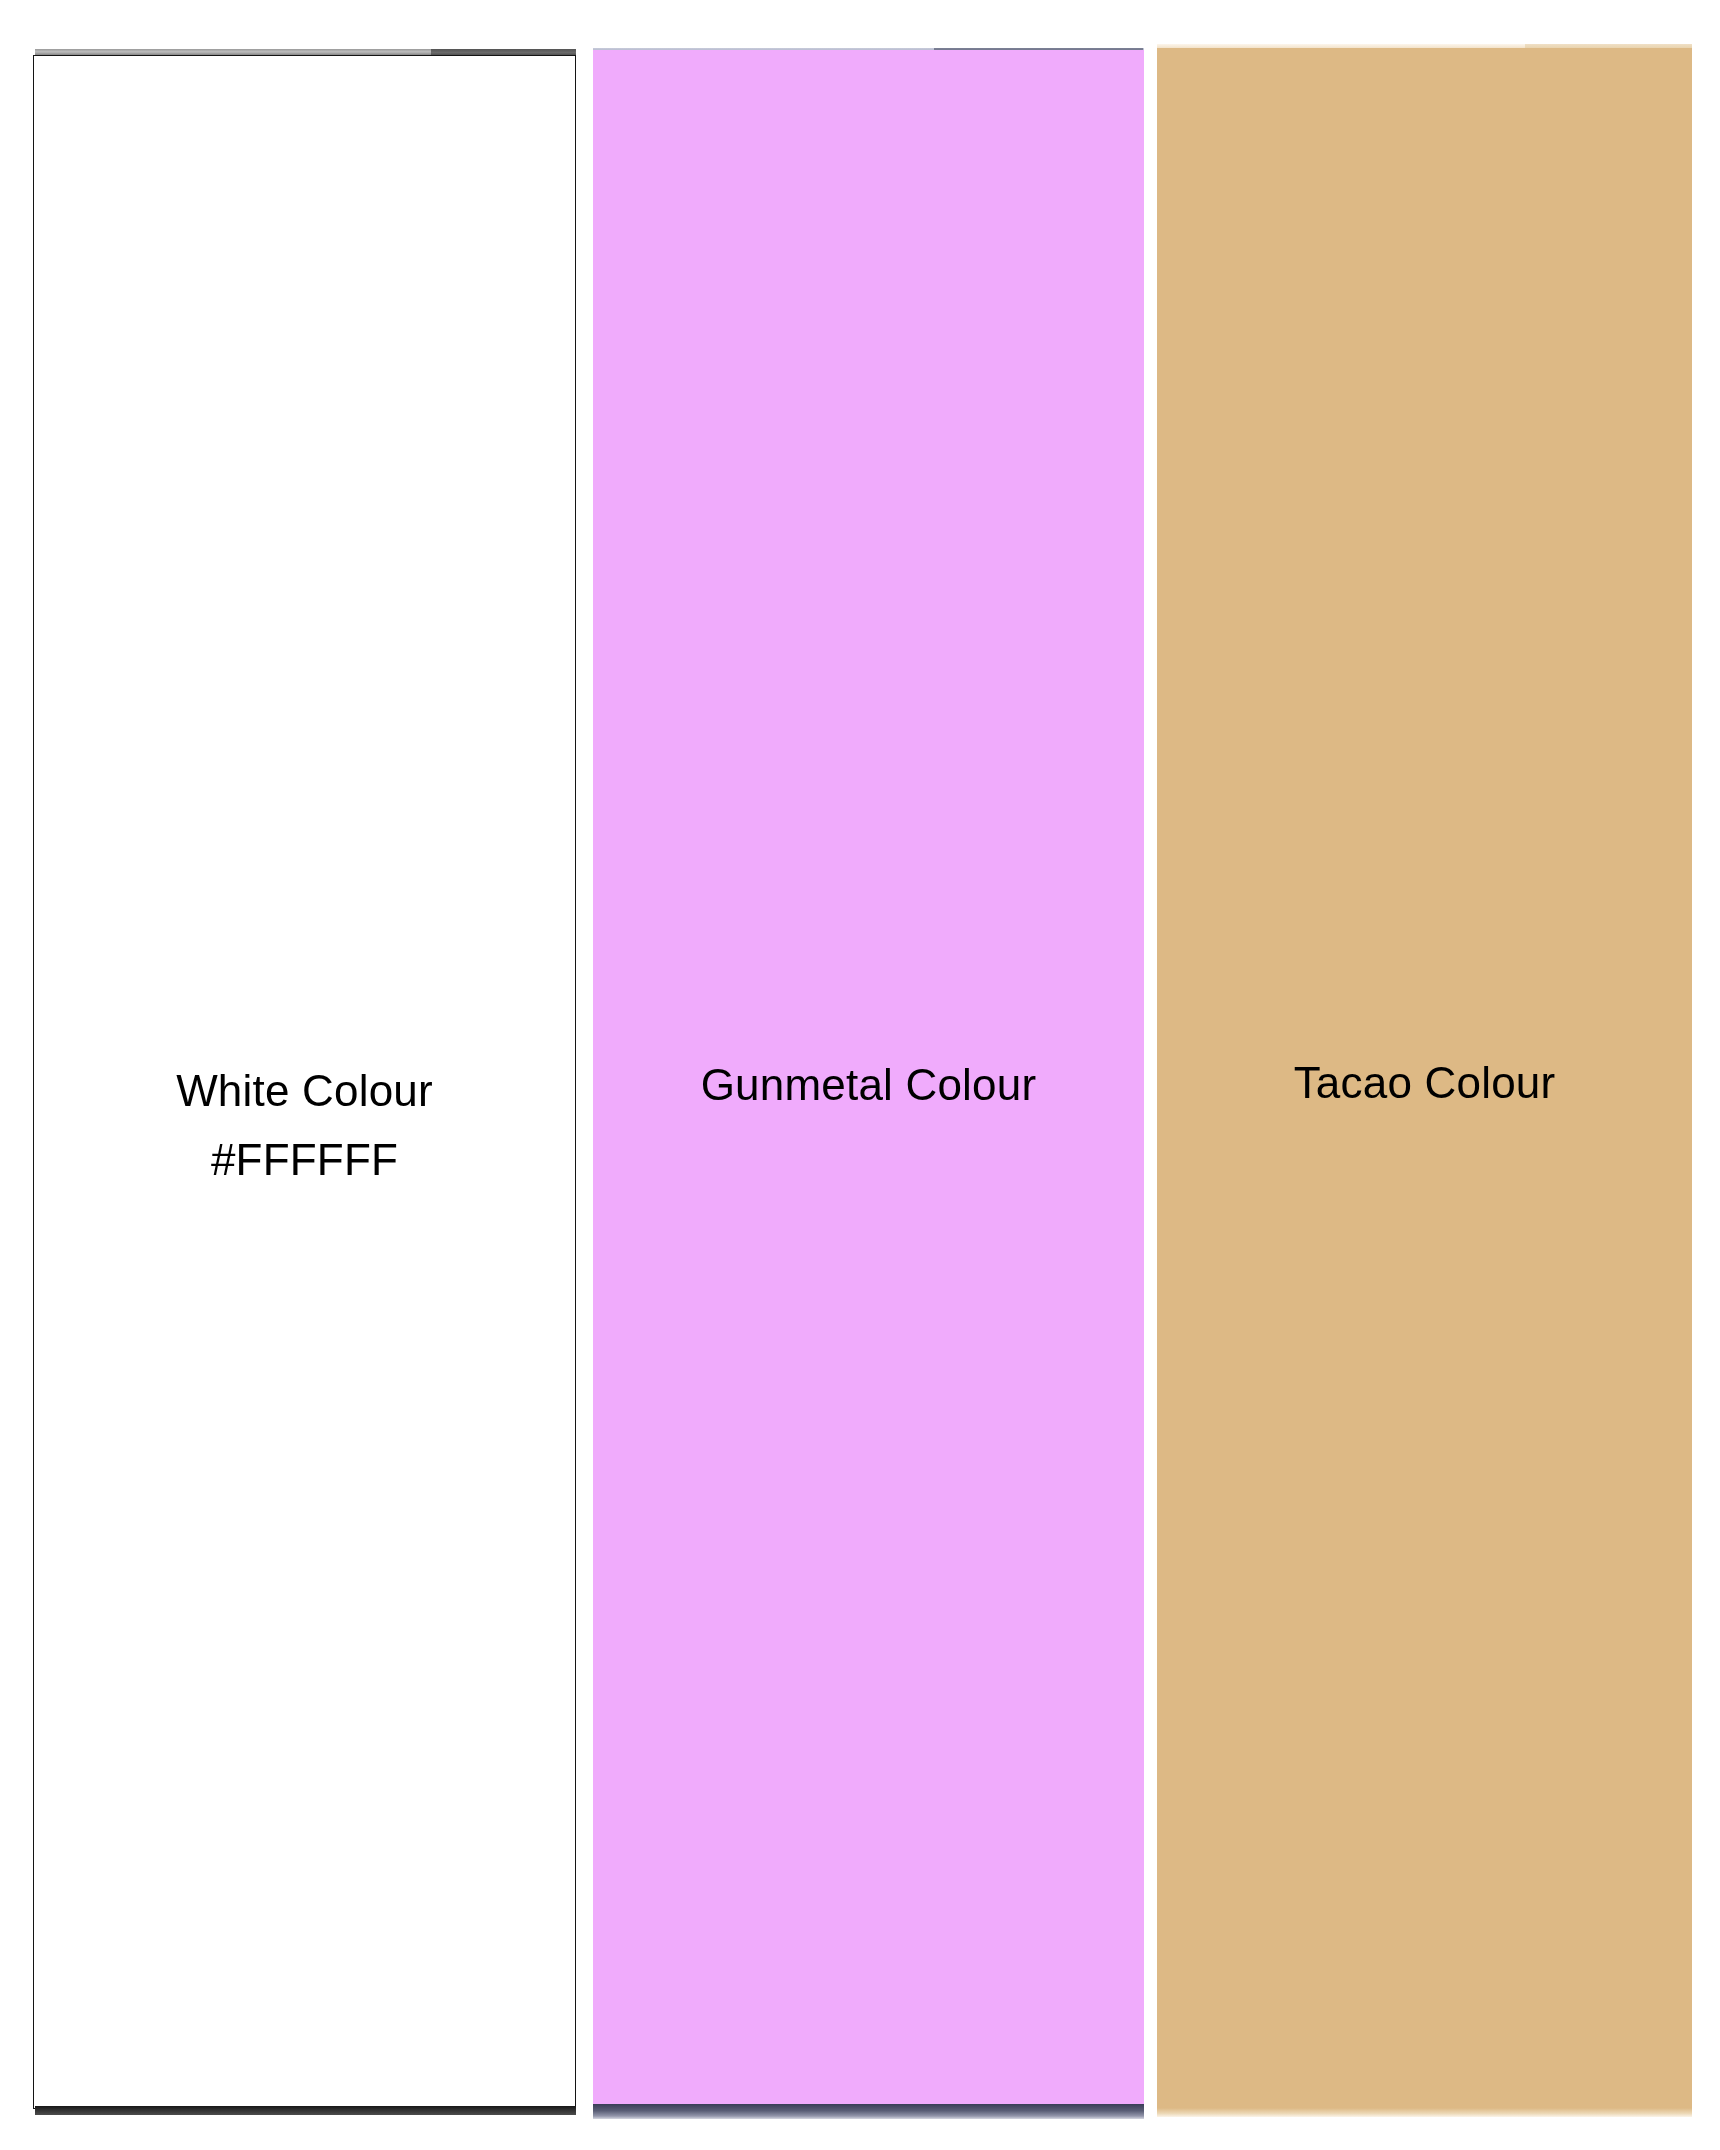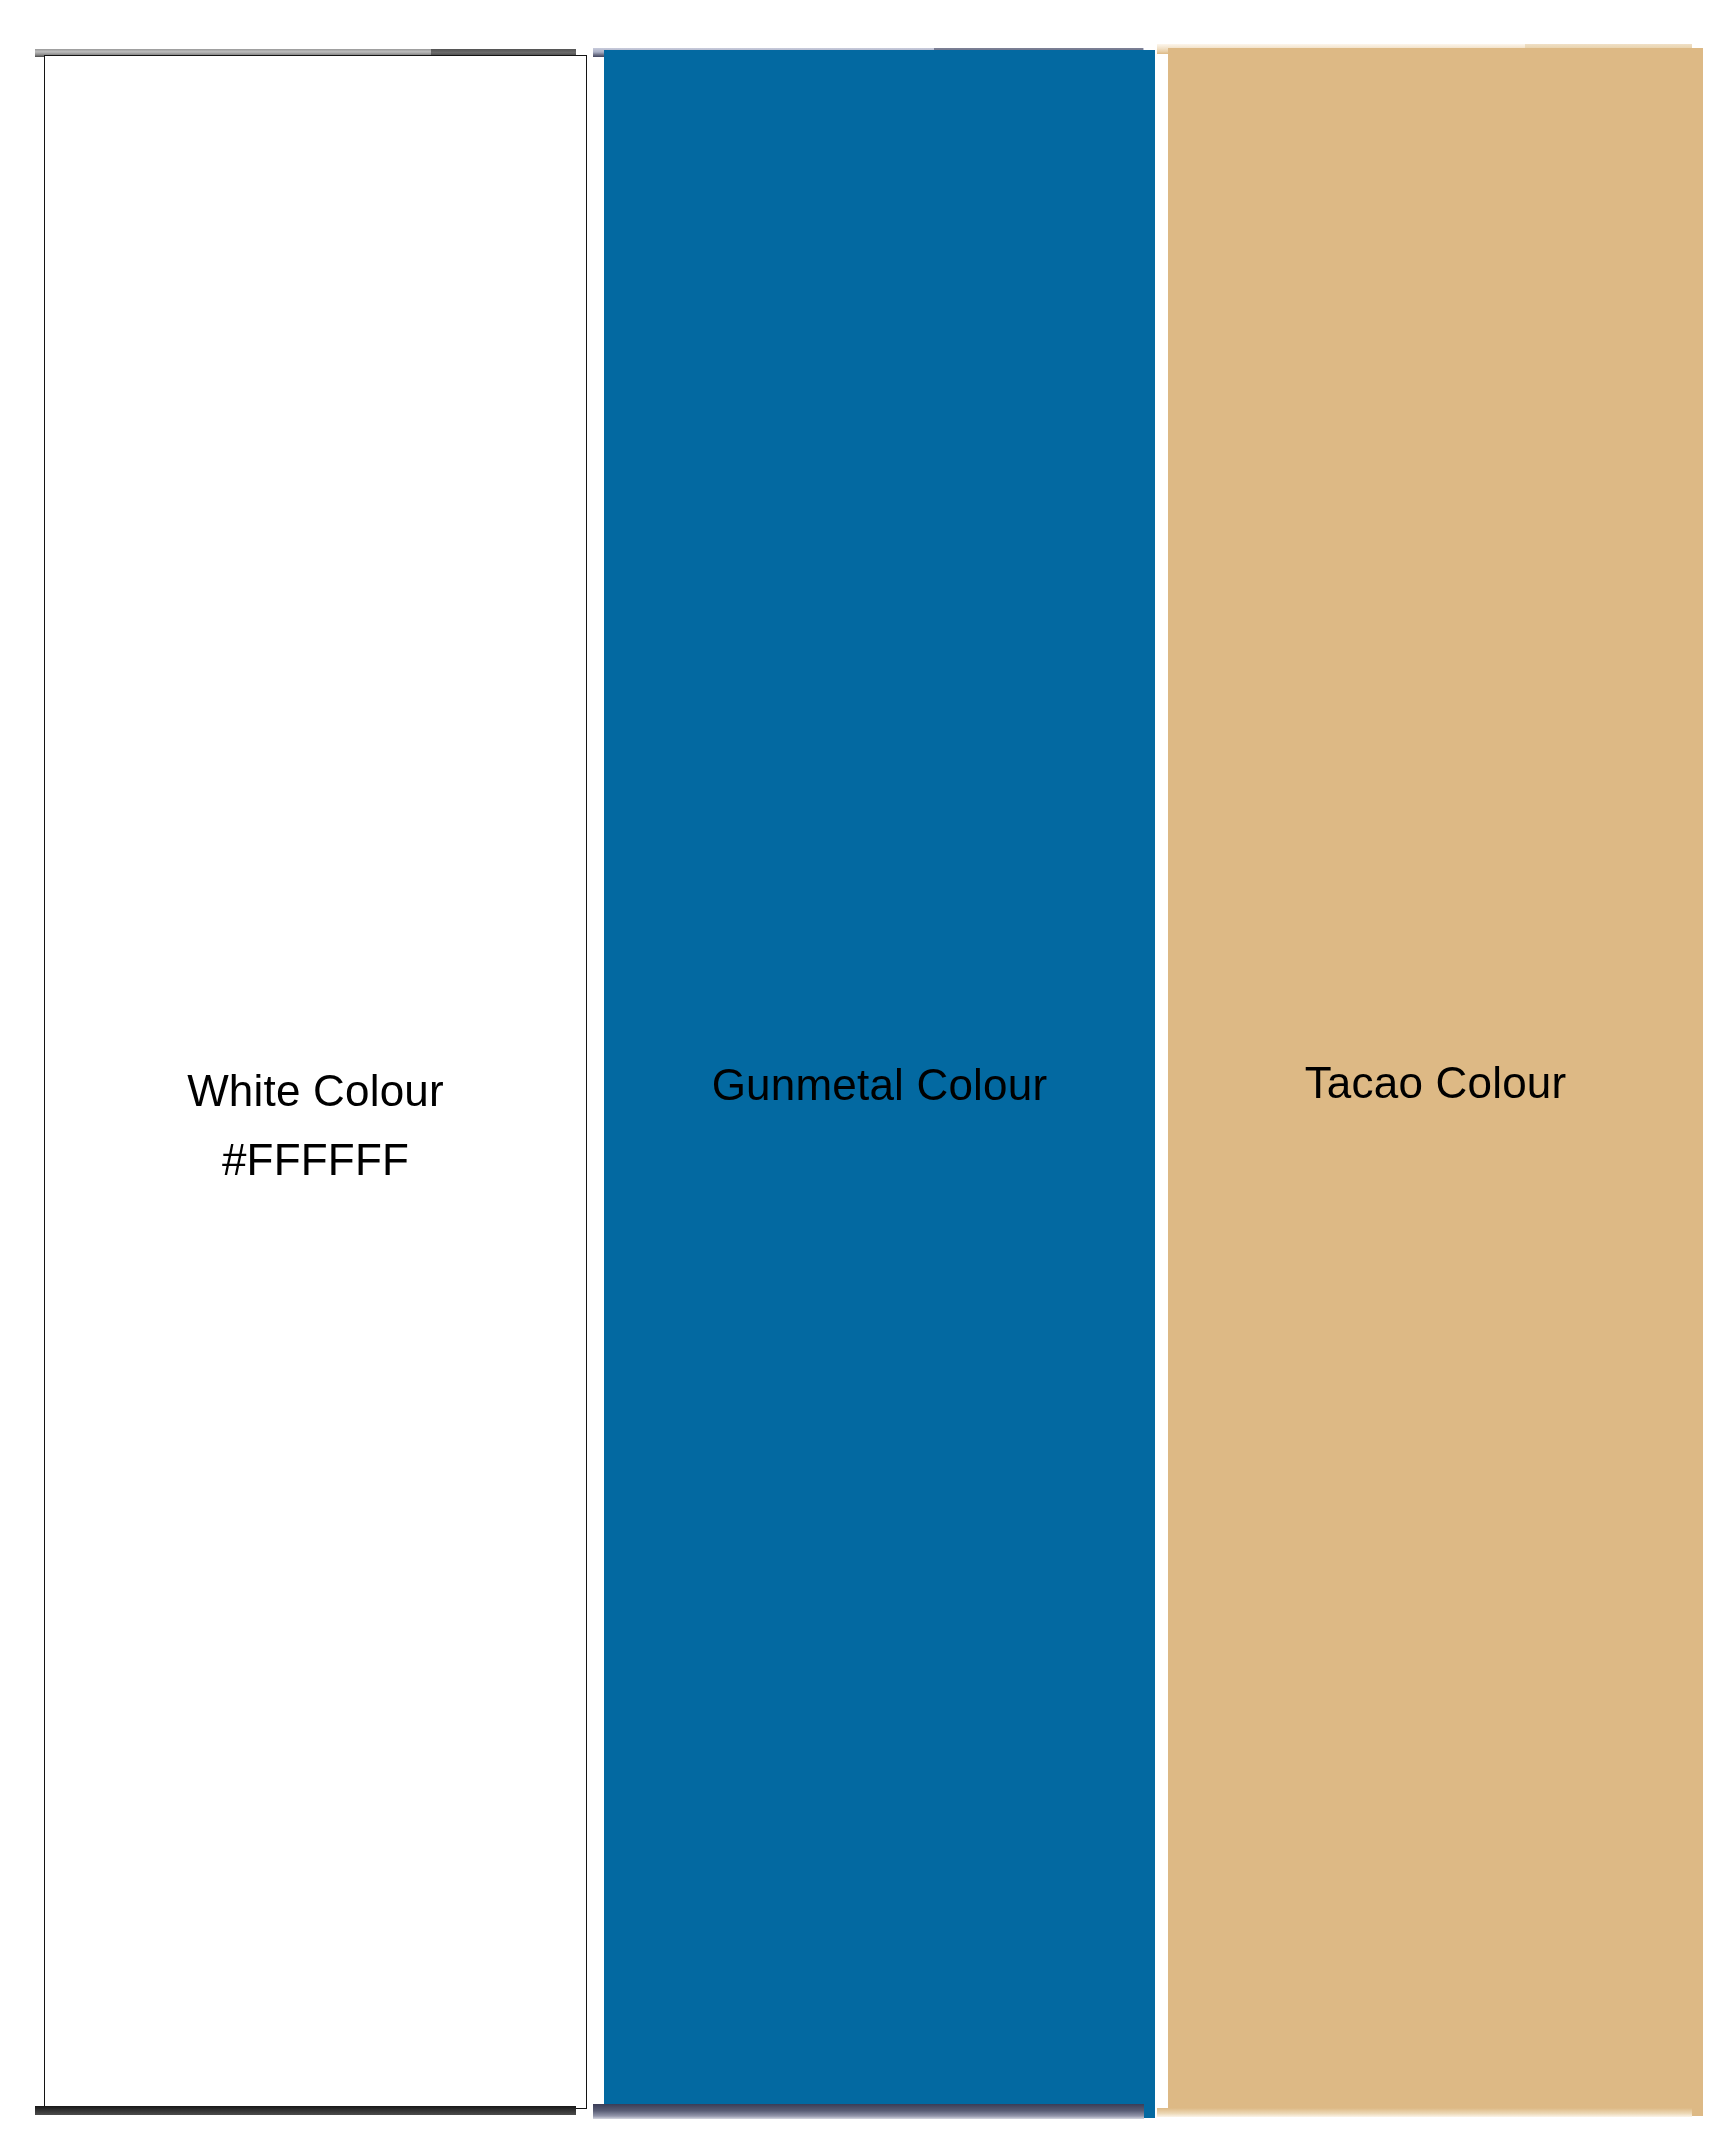--- a/index.html
+++ b/index.html
@@ -23,21 +23,20 @@
   }
 
   
   .swatch {
     position: absolute;
     box-sizing: border-box;
     display: flex;
     flex-direction: column;
     align-items: center;
     justify-content: flex-start;
-    margin-left: 11px;
   }
 
   .swatch-label {
     position: absolute;
     left: 0;
     right: 0;
     text-align: center;
     color: #000000;
     font-family: "Liberation Sans", sans-serif;
     font-weight: 400;
@@ -169,21 +168,21 @@
       <span class="line1">White Colour</span>
       <span class="line2">#FFFFFF</span>
     </div>
   </div>
 
   <div id="panel-white-bottomband"></div>
 
   <div id="panel-gunmetal-topband"></div>
   <div id="panel-gunmetal-topband-right"></div>
 
-  <div class="swatch" id="panel-gunmetal" style="background-color: #0369a1;">
+  <div class="swatch" id="panel-gunmetal" style="background-color: #f0abfc;">
     <div class="swatch-label label-pos" style="color: rgb(0, 0, 0);">
       <span class="line1">Gunmetal Colour</span>
     </div>
   </div>
 
   <div id="panel-gunmetal-bottomband"></div>
 
   <div id="panel-tacao-topband"></div>
   <div id="panel-tacao-topband-right"></div>
 

